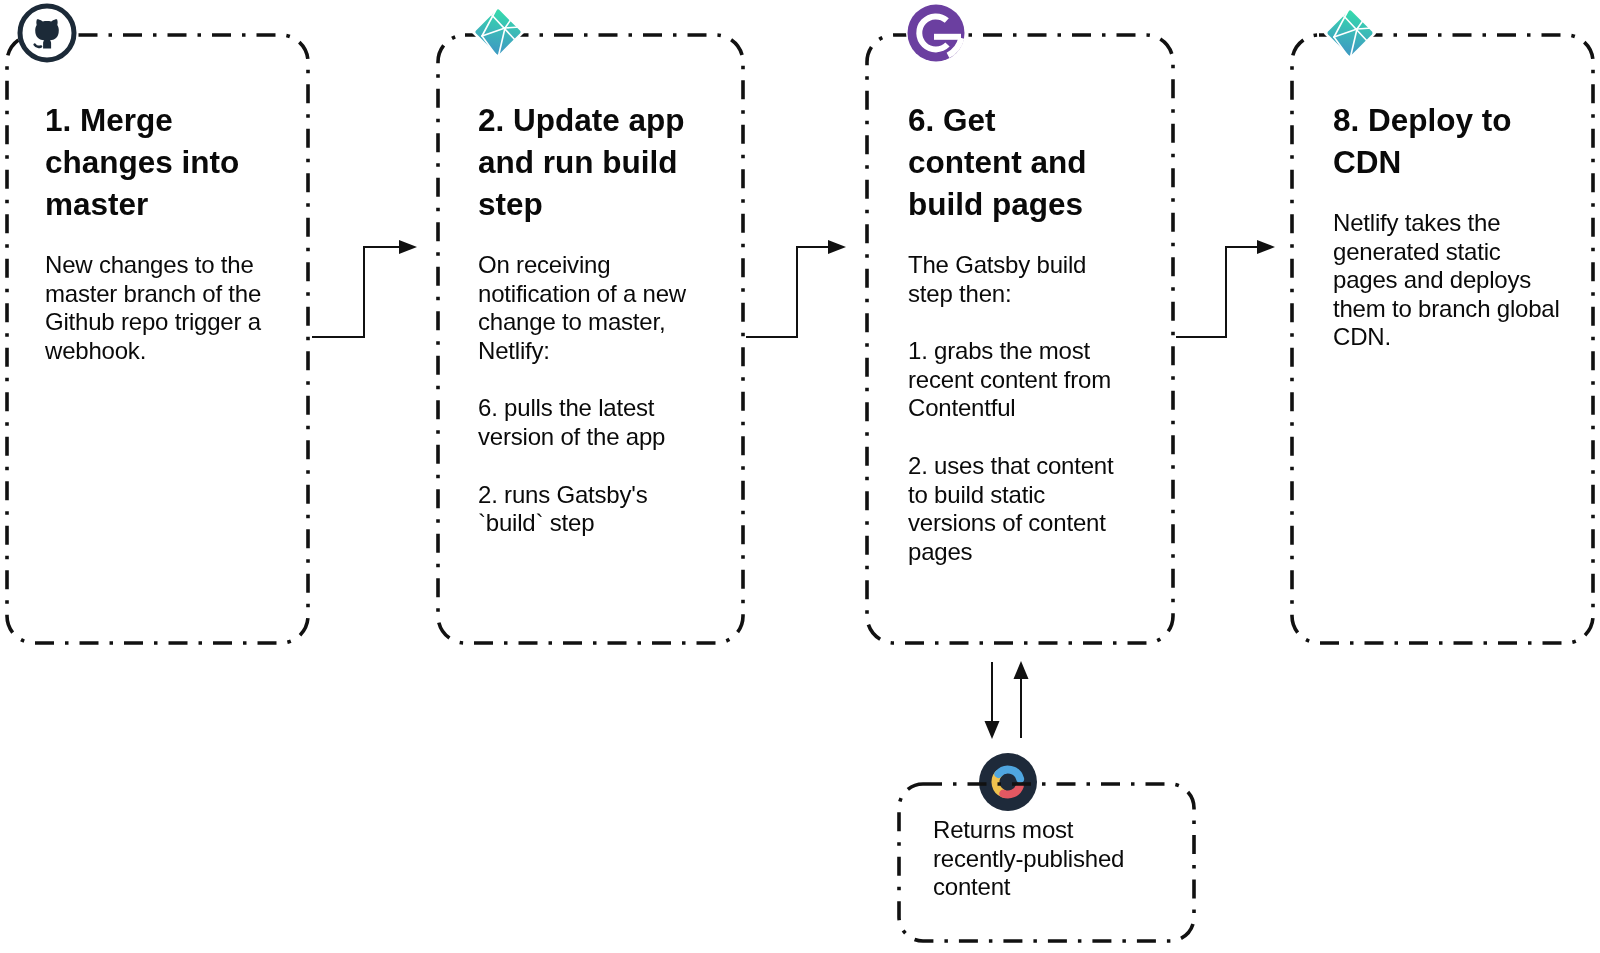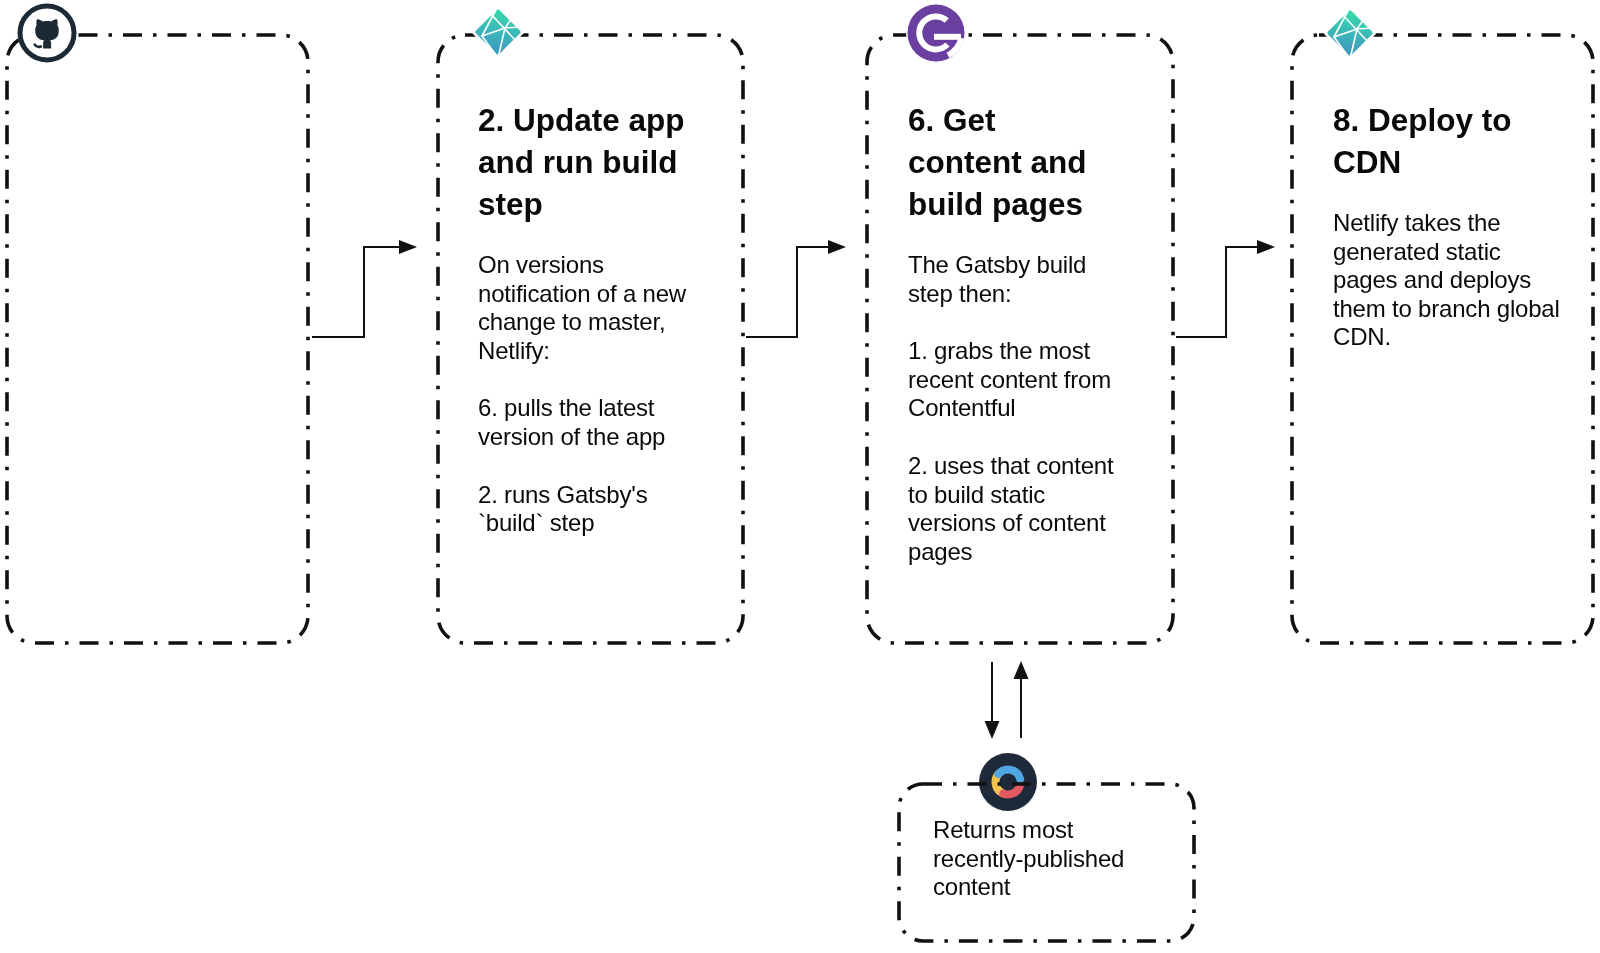--- a/index.html
+++ b/index.html
@@ -31,29 +31,33 @@
 </style>
 </head>
 <body>
 
 <div class="canvas">
 
   <div class="box step-1" style="left:5px;top:33px;width:305px;height:612px;">
     <svg class="border-svg" width="305" height="612">
       <rect x="2" y="2" width="301" height="608" rx="27" fill="none" stroke="#111111" stroke-width="3.6" stroke-dasharray="19 11 3.5 11"></rect>
     </svg>
+    <div class="box-content">
+      <h2 class="step-title">1. Merge changes into master</h2>
+      <p>New changes to the master branch of the Github repo trigger a webhook.</p>
+    </div>
   </div>
 
   <div class="box step-2" style="left:436px;top:33px;width:309px;height:612px;">
     <svg class="border-svg" width="309" height="612">
       <rect x="2" y="2" width="305" height="608" rx="27" fill="none" stroke="#111111" stroke-width="3.6" stroke-dasharray="19 11 3.5 11"></rect>
     </svg>
     <div class="box-content">
       <h2 class="step-title">2. Update app and run build step</h2>
-      <p>On versions notification of a new change to master, Netlify:</p>
+      <p>On receiving notification of a new change to master, Netlify:</p>
       <p>6. pulls the latest version of the app</p>
       <p>2. runs Gatsby's `build` step</p>
     </div>
   </div>
 
   <div class="box step-3" style="left:865px;top:33px;width:310px;height:612px;">
     <svg class="border-svg" width="310" height="612">
       <rect x="2" y="2" width="306" height="608" rx="27" fill="none" stroke="#111111" stroke-width="3.6" stroke-dasharray="19 11 3.5 11"></rect>
     </svg>
     <div class="box-content">

